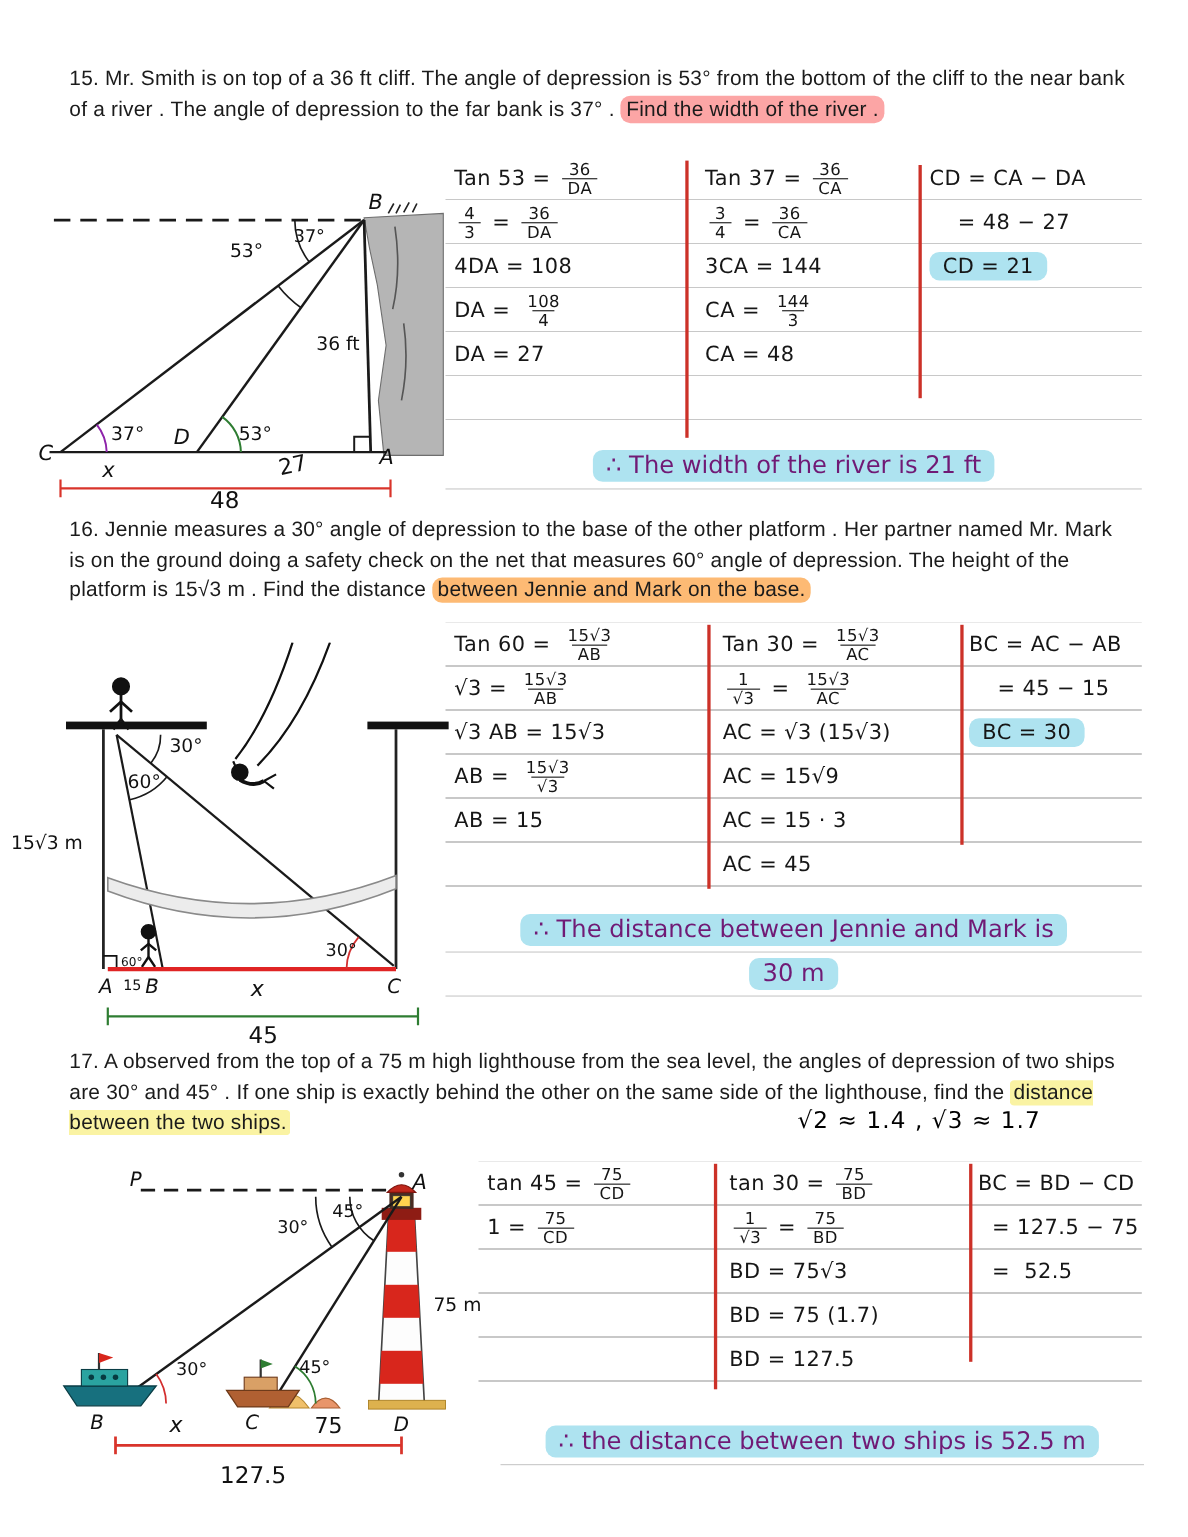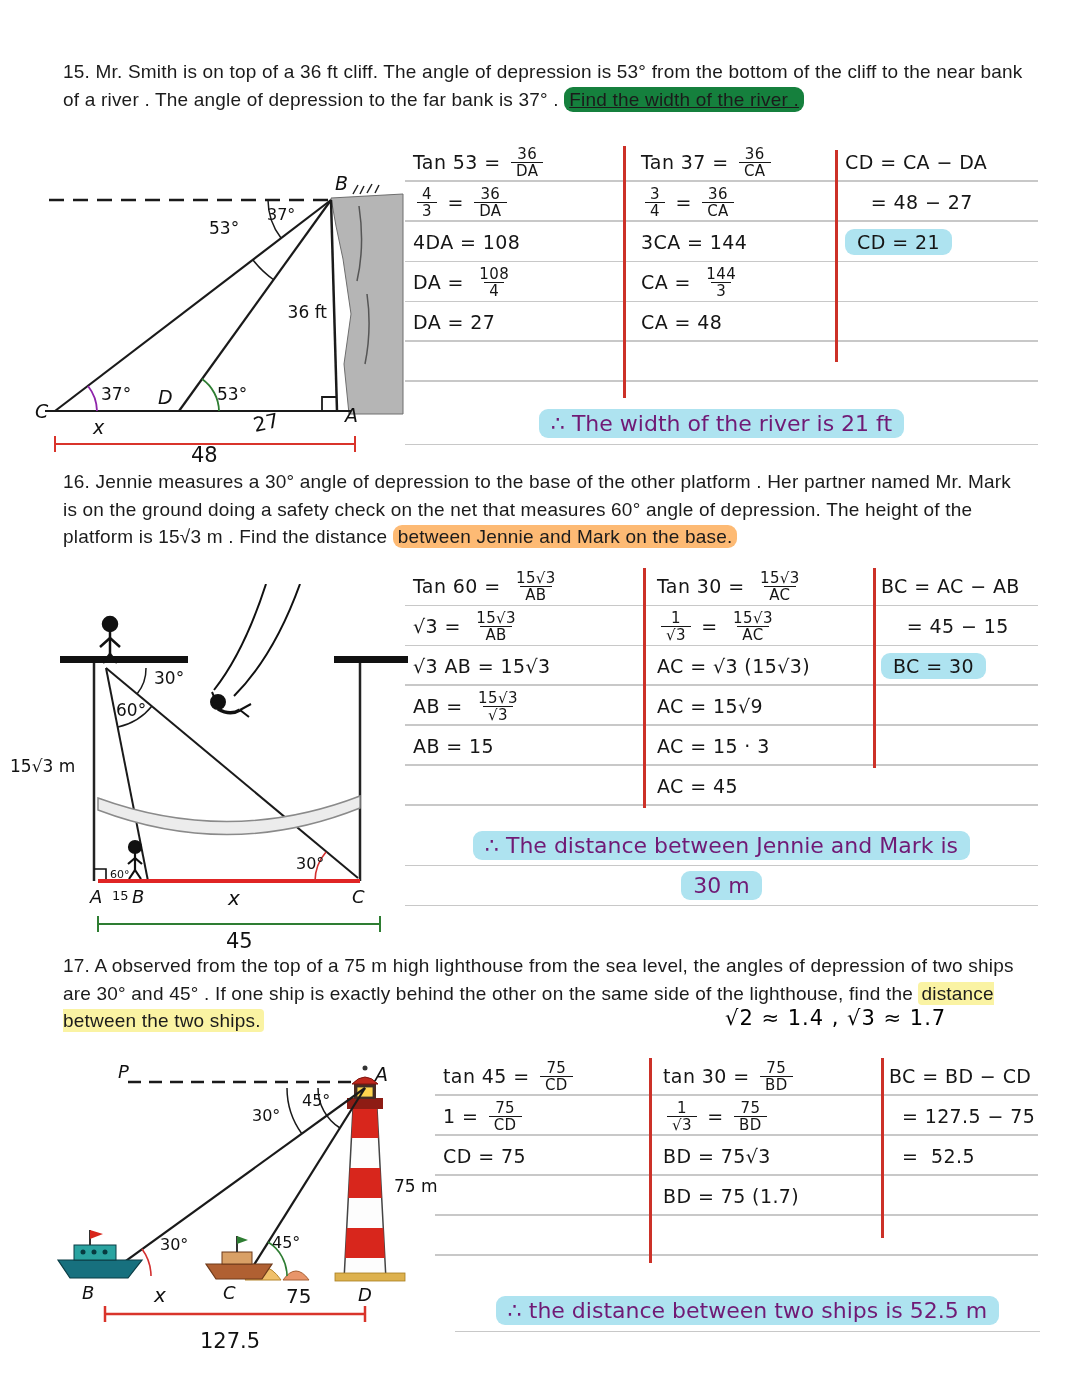--- a/index.html
+++ b/index.html
@@ -1,20 +1,20 @@
 <!DOCTYPE html>
 <html><head>
 <meta charset="utf-8">
 <style>
   *{margin:0;padding:0;box-sizing:border-box;}
   html,body{background:#ffffff;}
   body{font-family:"Liberation Sans",sans-serif;}
   .page{position:relative;width:1080px;height:1397px;background:#fff;overflow:hidden;margin:0 auto;}
   .ptext{position:absolute;font-size:19px;line-height:27.5px;color:#1b1b1b;letter-spacing:0.2px;}
-  .hl-orange{background:#15803d;border-radius:9px;padding:2px 5px;text-decoration:underline;}
+  .hl-orange{background:#fca5a5;border-radius:9px;padding:2px 5px;}
   .hl-purple{background:#fdba74;border-radius:9px;padding:1px 5px;}
   .hl-yellow{background:#faf3a3;border-radius:4px;padding:1px 3px;}
   .hl-cyan{background:#aee3f0;border-radius:9px;padding:2px 12px;}
   .work{position:absolute;background:repeating-linear-gradient(to bottom,transparent 0,transparent 38.5px,#c8c8c8 38.5px,#c8c8c8 40px);}
   .work-col{position:absolute;top:0;}
   .work-line{height:40px;display:flex;align-items:center;font-size:19px;
     font-family:"DejaVu Sans",sans-serif;color:#161616;white-space:pre;letter-spacing:0.4px;}
   .frac{display:inline-flex;flex-direction:column;align-items:center;margin:16px 4px;transform:translateY(1px);}
   .frac .num{font-size:15px;line-height:16px;padding:0 5px;}
   .frac .den{font-size:15px;line-height:17px;padding:0 5px;border-top:1.6px solid #161616;}
@@ -241,28 +241,28 @@
       <line x1="85" y1="258" x2="85" y2="274" stroke="#d9342b" stroke-width="2.5"></line>
       <line x1="345" y1="258" x2="345" y2="274" stroke="#d9342b" stroke-width="2.5"></line>
       <text x="180" y="300" class="dsmall" style="font-size:21px;" fill="#1c35b5">127.5</text>
     </g>
   </svg>
 
   <div class="work" style="left:435px;top:1056px;width:603px;height:212px;">
     <div class="work-col" style="left:8px;width:200px;">
         <div class="work-line">tan 45 = <span class="frac"><span class="num">75</span><span class="den">CD</span></span></div>
         <div class="work-line">1 = <span class="frac"><span class="num">75</span><span class="den">CD</span></span></div>
-        <div class="work-line">CD = 75</div>
       </div>
     <div class="vline" style="left:214px;top:2px;height:205px;"></div>
     <div class="work-col" style="left:228px;width:212px;">
         <div class="work-line">tan 30 = <span class="frac"><span class="num">75</span><span class="den">BD</span></span></div>
         <div class="work-line"><span class="frac"><span class="num">1</span><span class="den">√3</span></span> = <span class="frac"><span class="num">75</span><span class="den">BD</span></span></div>
         <div class="work-line">BD = 75√3</div>
         <div class="work-line">BD = 75 (1.7)</div>
+        <div class="work-line">BD = 127.5</div>
       </div>
     <div class="vline" style="left:446px;top:2px;height:180px;"></div>
     <div class="work-col" style="left:454px;width:146px;">
         <div class="work-line">BC = BD − CD</div>
         <div class="work-line">  = 127.5 − 75</div>
         <div class="work-line">  =  52.5</div>
       </div>
   </div>
   <div class="conclusion" style="left:455px;top:1290px;width:585px;height:42px;">
     <span class="hl-cyan">∴ the distance between two ships is 52.5 m</span>

